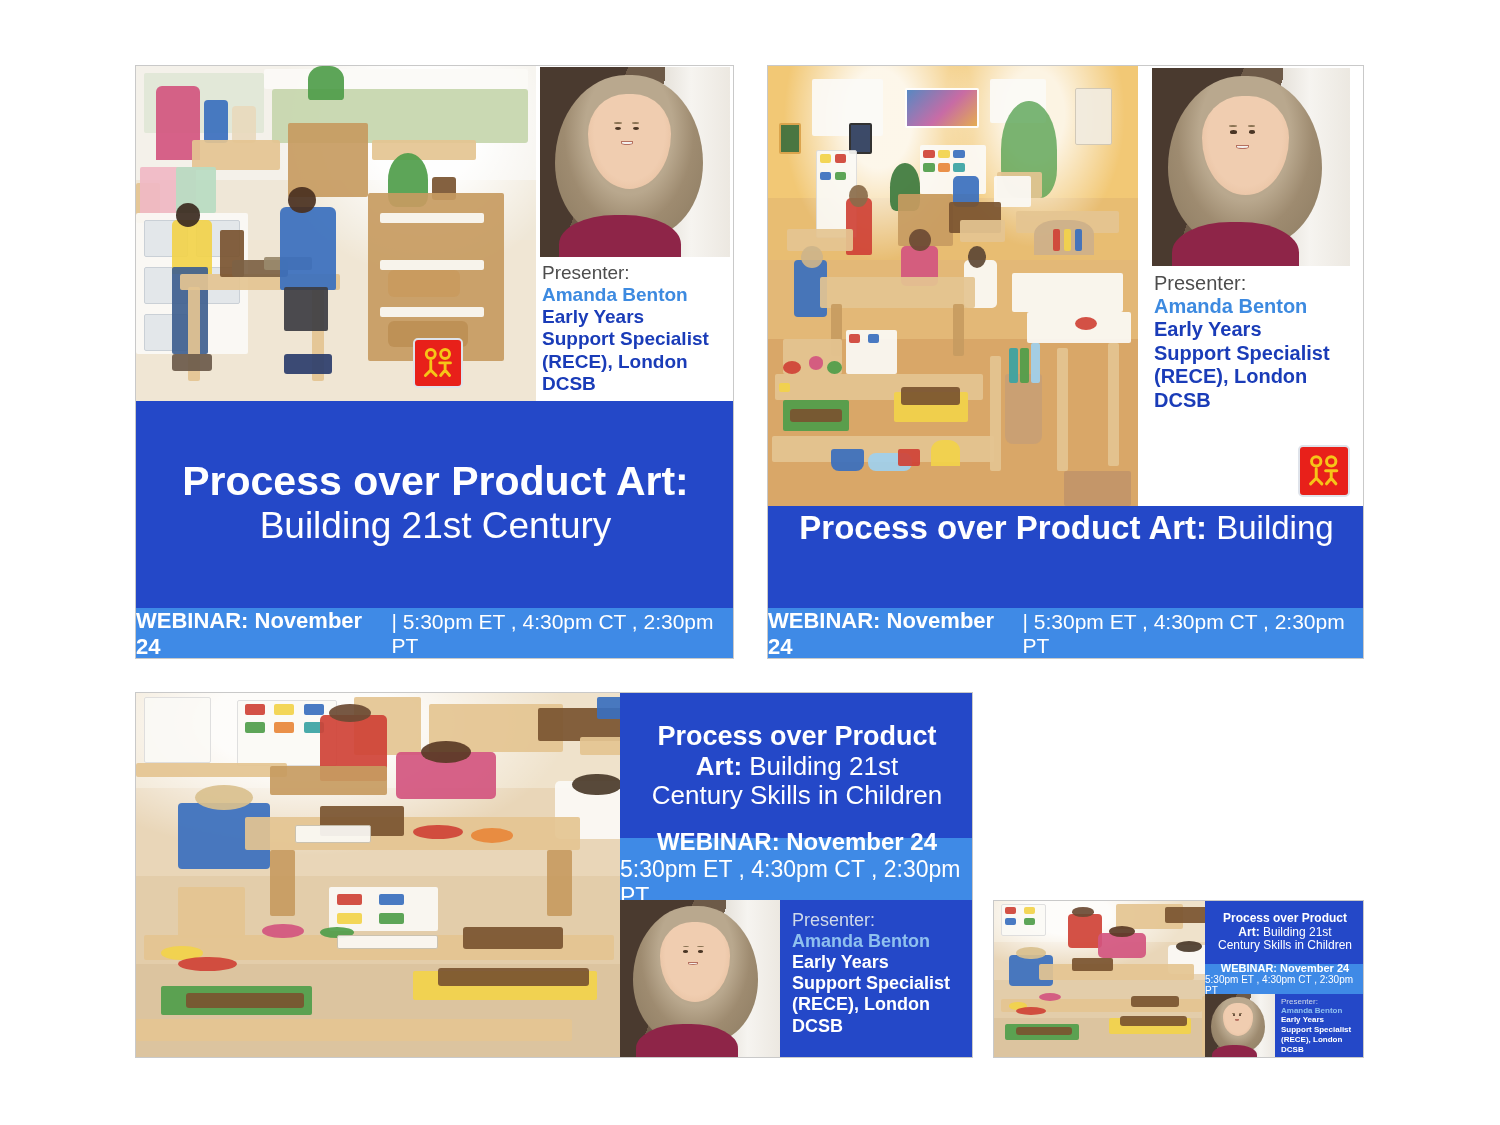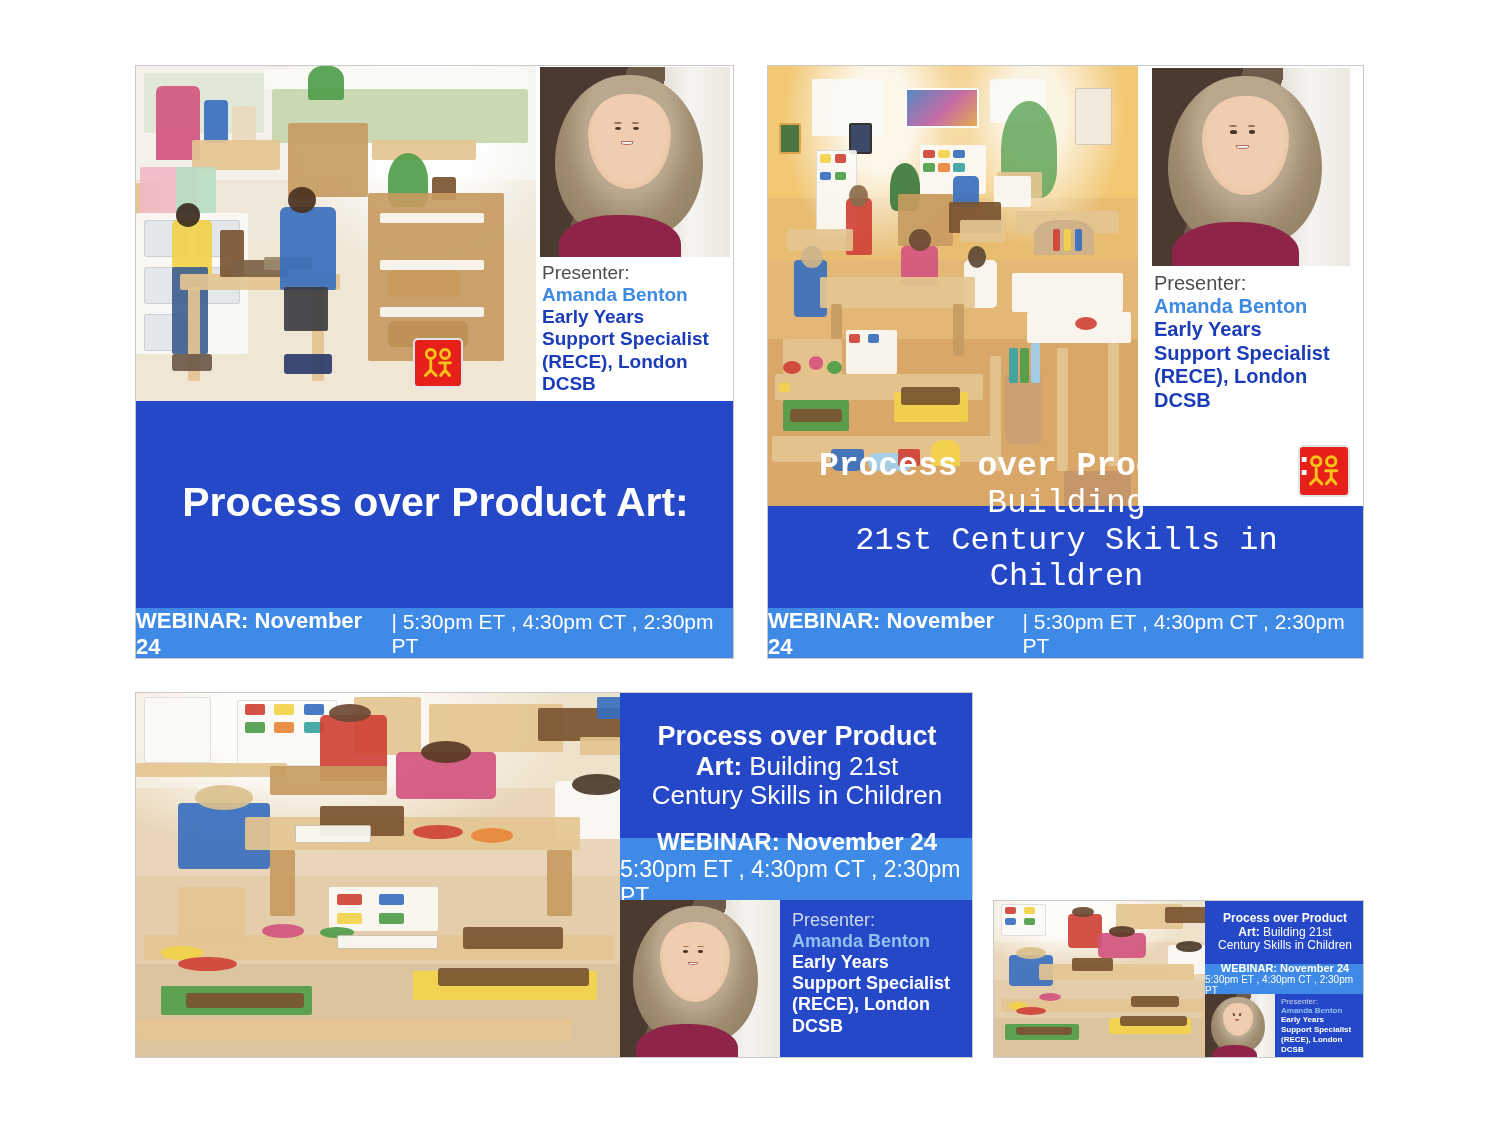--- a/index.html
+++ b/index.html
@@ -123,21 +123,21 @@
   #card2 .c2-top { position:absolute; left:0; top:0; width:597px; height:440px; display:flex; }
   #card2 .c2-photo { width:370px; height:440px; }
   #card2 .c2-side  { width:227px; height:440px; background:#fff; position:relative; }
   #card2 .c2-head  { position:absolute; left:14px; top:2px; width:198px; height:198px; }
   #card2 .c2-ptext { position:absolute; left:16px; top:206px; right:6px; }
   #card2 .pr-label { font-size:20px; }
   #card2 .pr-name  { font-size:20px; }
   #card2 .pr-role  { font-size:20px; }
   #card2 .c2-logo  { position:absolute; left:160px; top:379px; width:52px; height:52px; }
   #card2 .c2-title { position:absolute; left:0; top:440px; width:597px; height:102px;
-                     display:flex; flex-direction:column; justify-content:flex-end; padding:13px 10px;font-family:Liberation Mono, monospace; }
+                     display:flex; flex-direction:column; justify-content:space-between; padding:4px 10px; }
   #card2 .t1 { font-size:33px; }
   #card2 .t2 { font-size:32px; }
   #card2 .c2-web { position:absolute; left:0; top:542px; width:597px; height:52px;
                    display:flex; align-items:center; justify-content:center; }
   #card2 .c2-web .w-strong { font-size:22px; font-weight:bold; }
   #card2 .c2-web .w-reg    { font-size:21px; font-weight:normal; }
 
   
   #card3 { left:135px; top:692px; width:838px; height:366px; }
   #card3 .c3-photo { position:absolute; left:0; top:0; width:838px; height:366px; }
@@ -260,20 +260,21 @@
           <div class="pr-role">Early Years</div>
           <div class="pr-role">Support Specialist</div>
           <div class="pr-role">(RECE), London</div>
           <div class="pr-role">DCSB</div>
         </div>
       </div>
     </div>
 
     <div class="c1-title band-dark">
       <div class="title-line title-strong t1">Process over Product Art:</div>
+      <div class="title-line title-reg t2">Building 21st Century</div>
     </div>
 
     <div class="c1-web band-light">
       <span class="w-strong">WEBINAR: November 24</span>
       <span style="width:7px"></span>
       <span class="w-reg">| 5:30pm ET , 4:30pm CT , 2:30pm PT</span>
     </div>
   </div>
 
   <div class="card" id="card2">
@@ -388,21 +389,20 @@
             </g>
           </svg>
         </div>
       </div>
     </div>
 
     <div class="c2-title band-dark">
       <div class="title-line t1">
         <span class="title-strong">Process over Product Art:</span><span class="title-reg"> Building</span>
       </div>
-      <div class="title-line title-reg t2">21st Century Skills in Children</div>
     </div>
 
     <div class="c2-web band-light">
       <span class="w-strong">WEBINAR: November 24</span>
       <span style="width:7px"></span>
       <span class="w-reg">| 5:30pm ET , 4:30pm CT , 2:30pm PT</span>
     </div>
   </div>
 
   <div class="card" id="card3">

